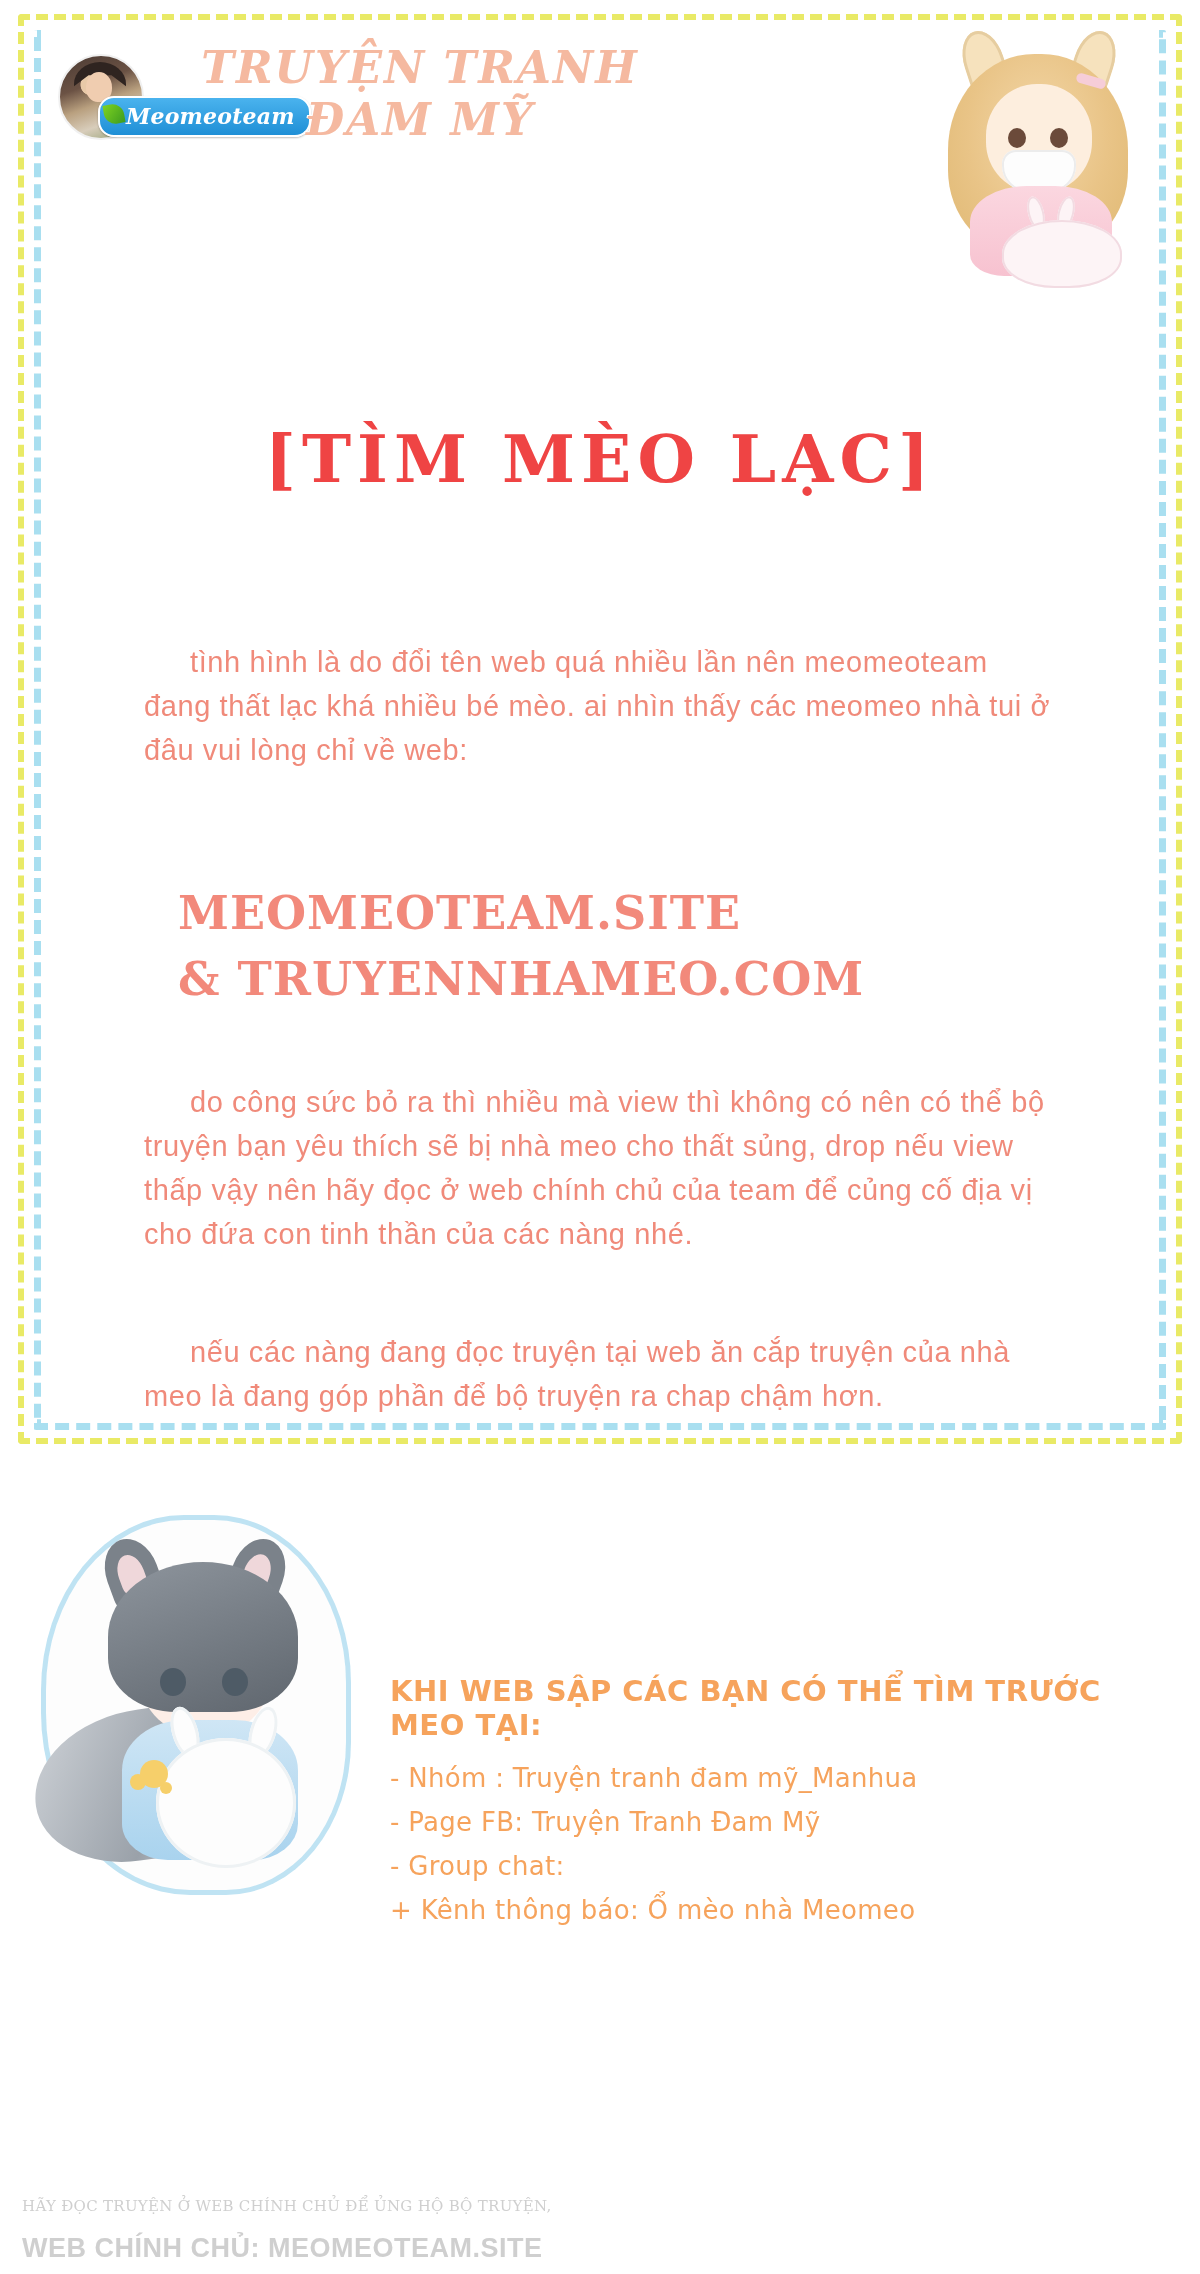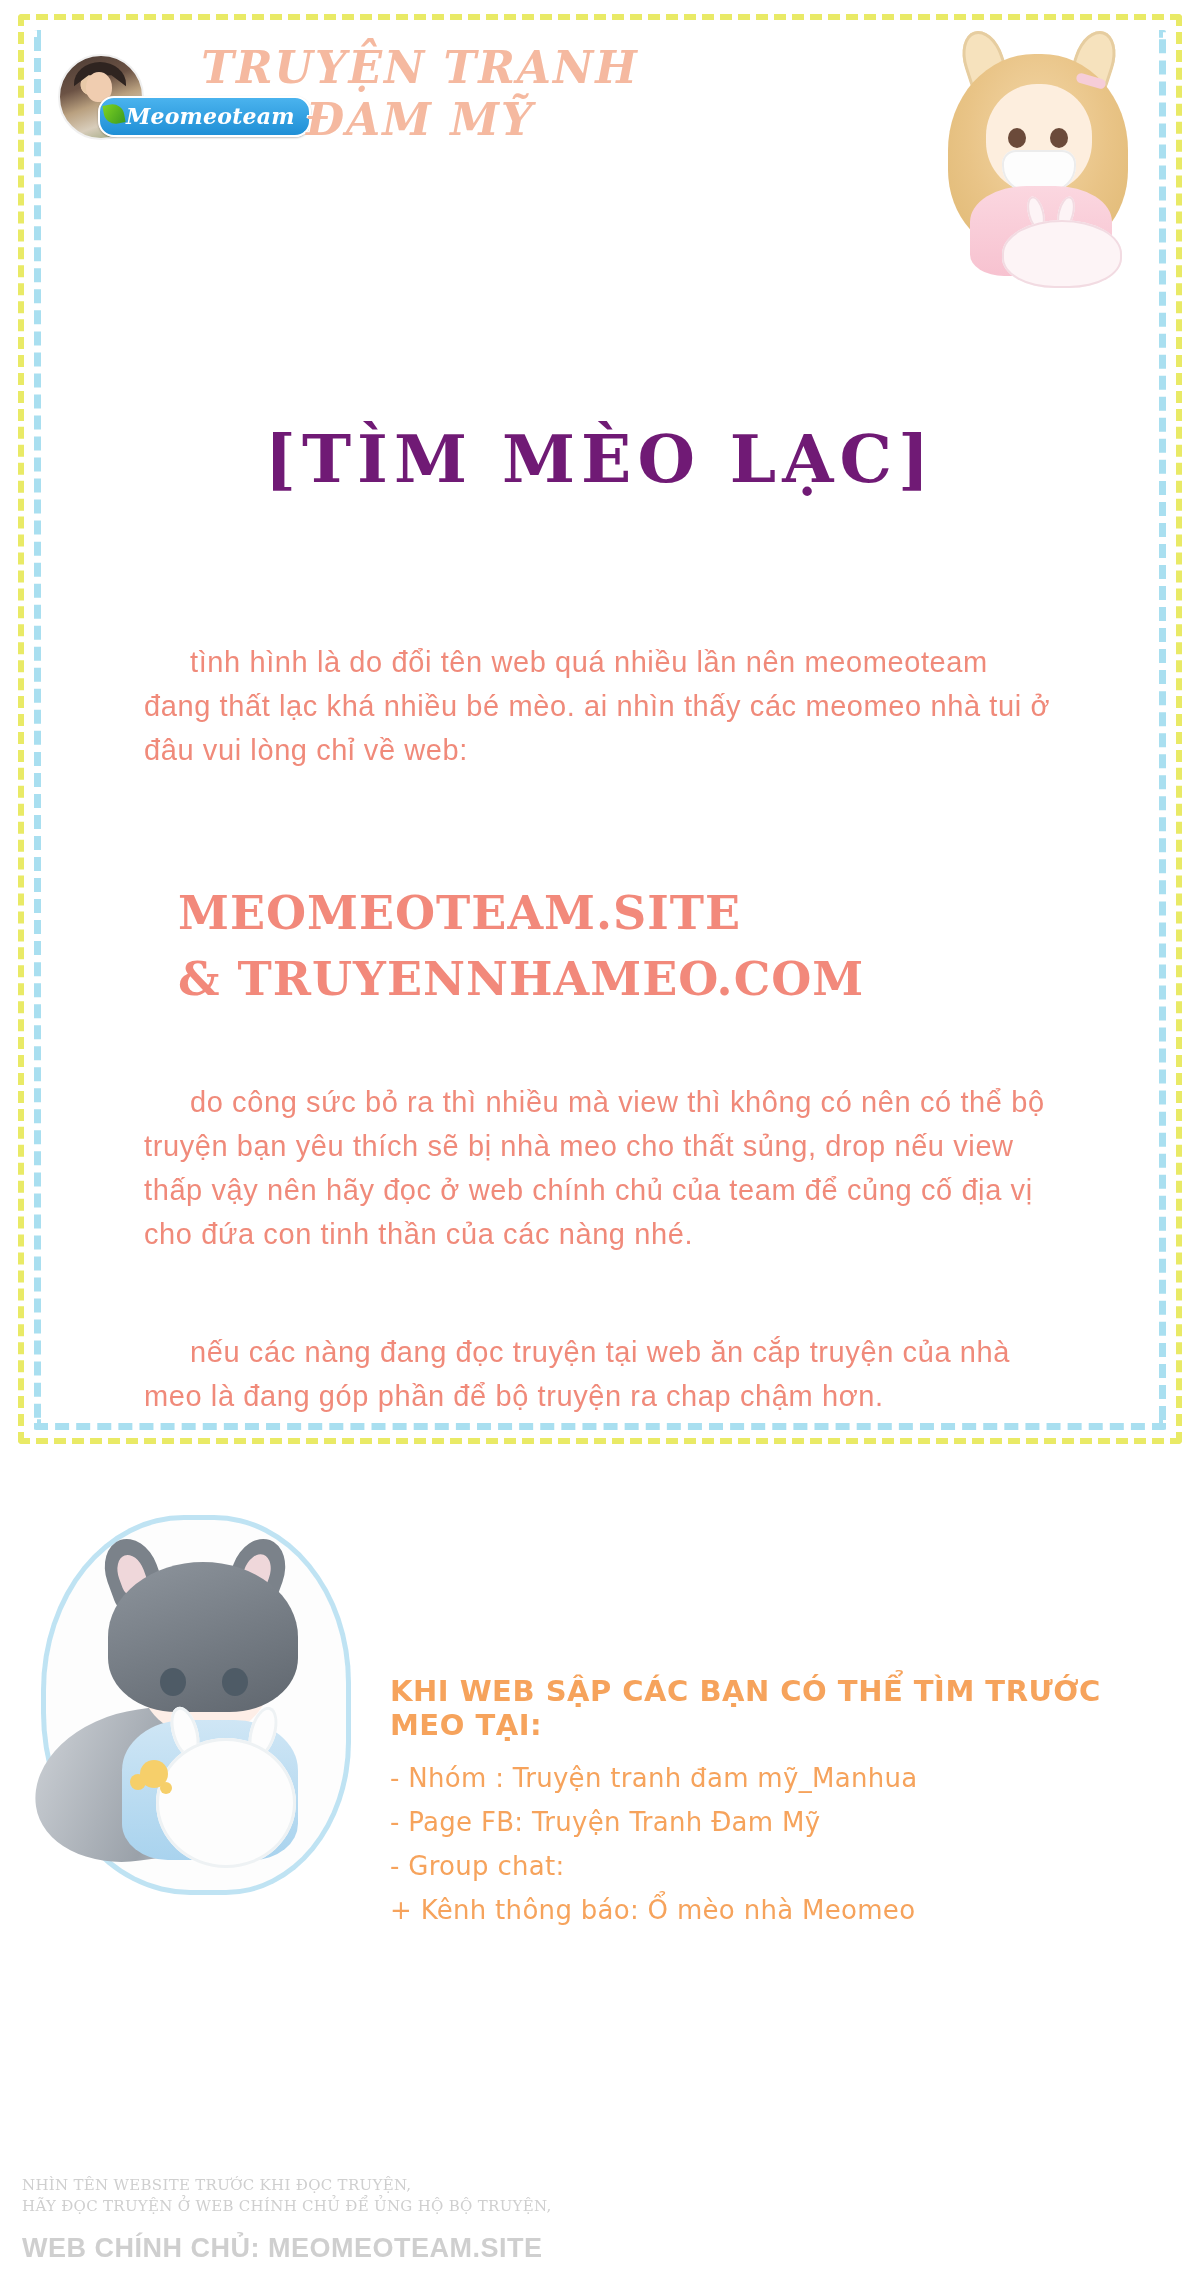--- a/index.html
+++ b/index.html
@@ -144,21 +144,21 @@
   .ct-bunny-ear.l { left:104px; transform: rotate(-14deg); }
   .ct-bunny-ear.r { left:134px; transform: rotate(14deg); }
   .ct-hairclip { position:absolute; left:152px; top:66px; width:30px; height:10px; background:#f6cdd8; border-radius:5px; transform: rotate(16deg); }
 
   
   .title-main {
     position: absolute;
     left: 0; right: 0;
     top: 420px;
     text-align: center;
-    color: #701a75;
+    color: #ef4444;
     font-family: "DejaVu Serif", serif;
     font-weight: bold;
     font-size: 66px;
     letter-spacing: 6px;
   }
 
   .para {
     position: absolute;
     left: 144px;
     width: 910px;
@@ -349,16 +349,15 @@
 
 <div class="contact">
   <div class="contact-title">KHI WEB SẬP CÁC BẠN CÓ THỂ TÌM TRƯỚC MEO TẠI:</div>
   <div class="contact-line">- Nhóm : Truyện tranh đam mỹ_Manhua</div>
   <div class="contact-line">- Page FB: Truyện Tranh Đam Mỹ</div>
   <div class="contact-line">- Group chat:</div>
   <div class="contact-line">+ Kênh thông báo: Ổ mèo nhà Meomeo</div>
 </div>
 
 <div class="footer">
-  <div class="footer-small">NHÌN TÊN WEBSITE TRƯỚC KHI ĐỌC TRUYỆN,</div>
   <div class="footer-small">HÃY ĐỌC TRUYỆN Ở WEB CHÍNH CHỦ ĐỂ ỦNG HỘ BỘ TRUYỆN,</div>
   <div class="footer-big">WEB CHÍNH CHỦ: MEOMEOTEAM.SITE</div>
 </div>
 
 </body></html>

